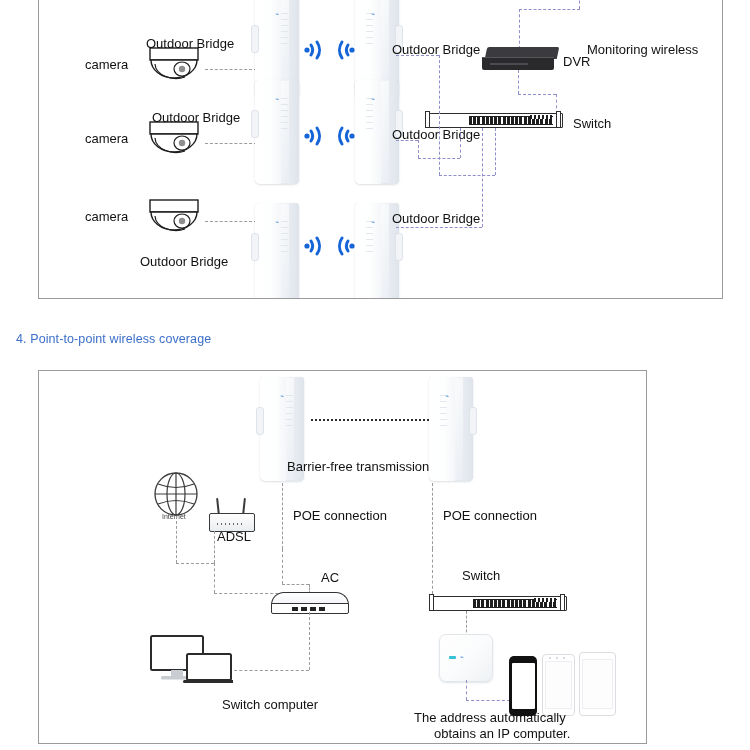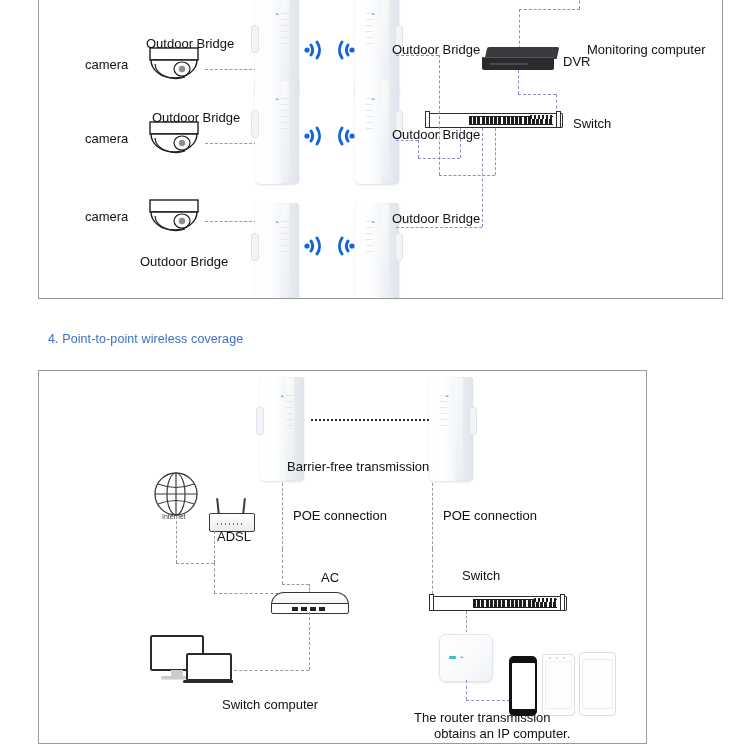--- a/index.html
+++ b/index.html
@@ -344,21 +344,21 @@
     </div>
     <div class="cpe flip" style="left:316px;top:248px;">
       <div class="face"></div>
         <div class="edge"></div>
         <div class="ear"></div>
       <div class="vents"></div>
         <div class="brand">⌁</div>
     </div>
     <div class="label" style="left:353px;top:257px;">Outdoor Bridge</div>
 
-    <div class="label" style="left:548px;top:88px;">Monitoring computer</div>
+    <div class="label" style="left:548px;top:88px;">Monitoring wireless</div>
 
     <div class="conn v" style="left:540px;top:40px;height:14px;"></div>
     <div class="conn h" style="left:480px;top:54px;width:61px;"></div>
     <div class="conn v" style="left:480px;top:54px;height:40px;"></div>
 
     <div class="dvr" style="left:443px;top:92px;">
       <div class="top"></div>
         <div class="front"></div>
     </div>
     <div class="label" style="left:524px;top:100px;">DVR</div>
@@ -383,21 +383,21 @@
 
     <div class="conn h" style="left:357px;top:185px;width:22px;"></div>
     <div class="conn v" style="left:379px;top:185px;height:18px;"></div>
     <div class="conn h" style="left:379px;top:203px;width:42px;"></div>
     <div class="conn v" style="left:421px;top:173px;height:30px;"></div>
 
     <div class="conn h" style="left:357px;top:272px;width:86px;"></div>
     <div class="conn v" style="left:443px;top:173px;height:99px;"></div>
   </div>
 
-  <div class="section-heading" style="left:16px;top:332px;margin-left:32px;">4. Point-to-point wireless coverage</div>
+  <div class="section-heading" style="left:16px;top:332px;">4. Point-to-point wireless coverage</div>
 
   <div class="diagram-frame" style="left:38px;top:370px;width:609px;height:374px;">
 
     <div class="cpe" style="left:221px;top:6px;">
       <div class="face"></div>
         <div class="edge"></div>
         <div class="ear"></div>
       <div class="vents"></div>
         <div class="brand">⌁</div>
     </div>
@@ -495,17 +495,17 @@
 
     <div class="tablet" style="left:503px;top:283px;width:31px;height:60px;">
       <div class="dots"></div>
         <div class="scr"></div>
     </div>
 
     <div class="tablet" style="left:540px;top:281px;width:35px;height:62px;">
       <div class="scr"></div>
     </div>
 
-    <div class="label center" style="left:375px;top:340px;">The router transmission</div>
+    <div class="label center" style="left:375px;top:340px;">The address automatically</div>
     <div class="label center" style="left:395px;top:356px;">obtains an IP computer.</div>
   </div>
 
 </div>
 
 </body></html>

